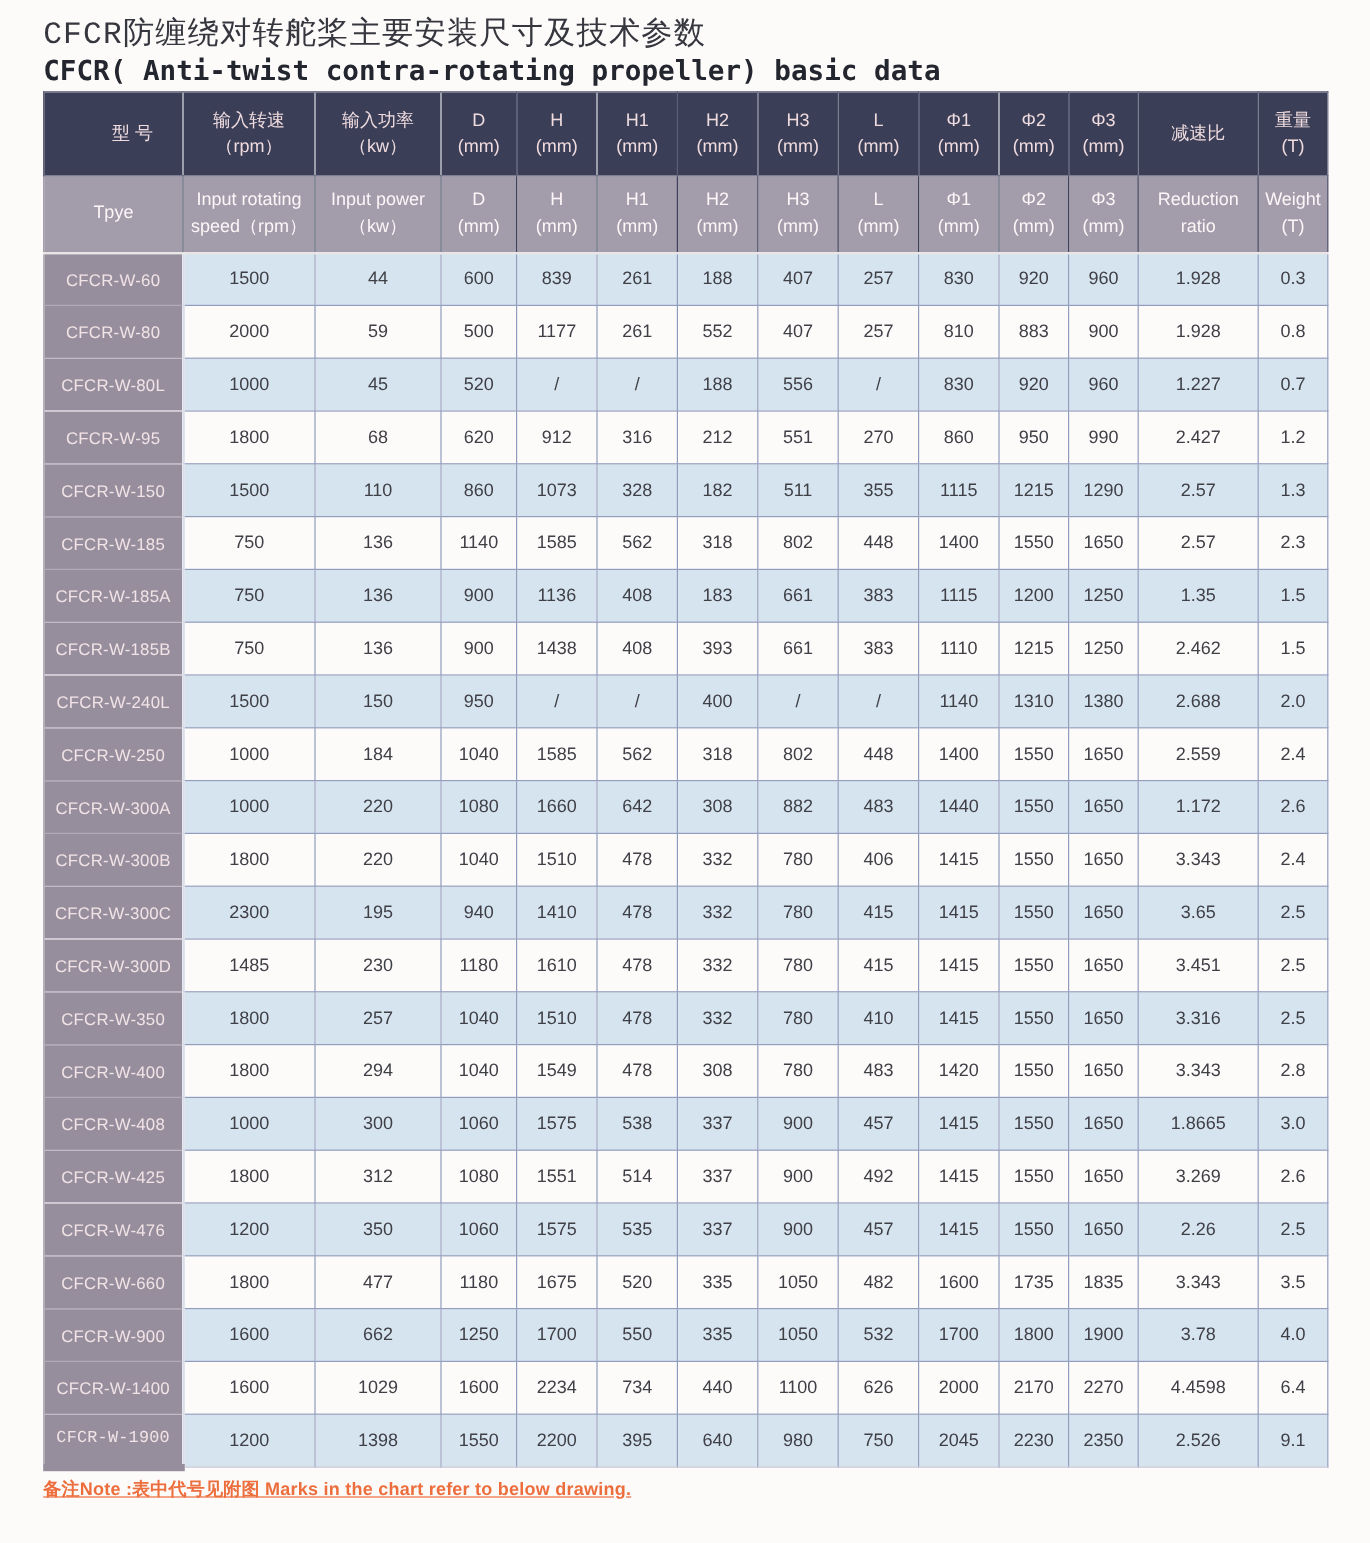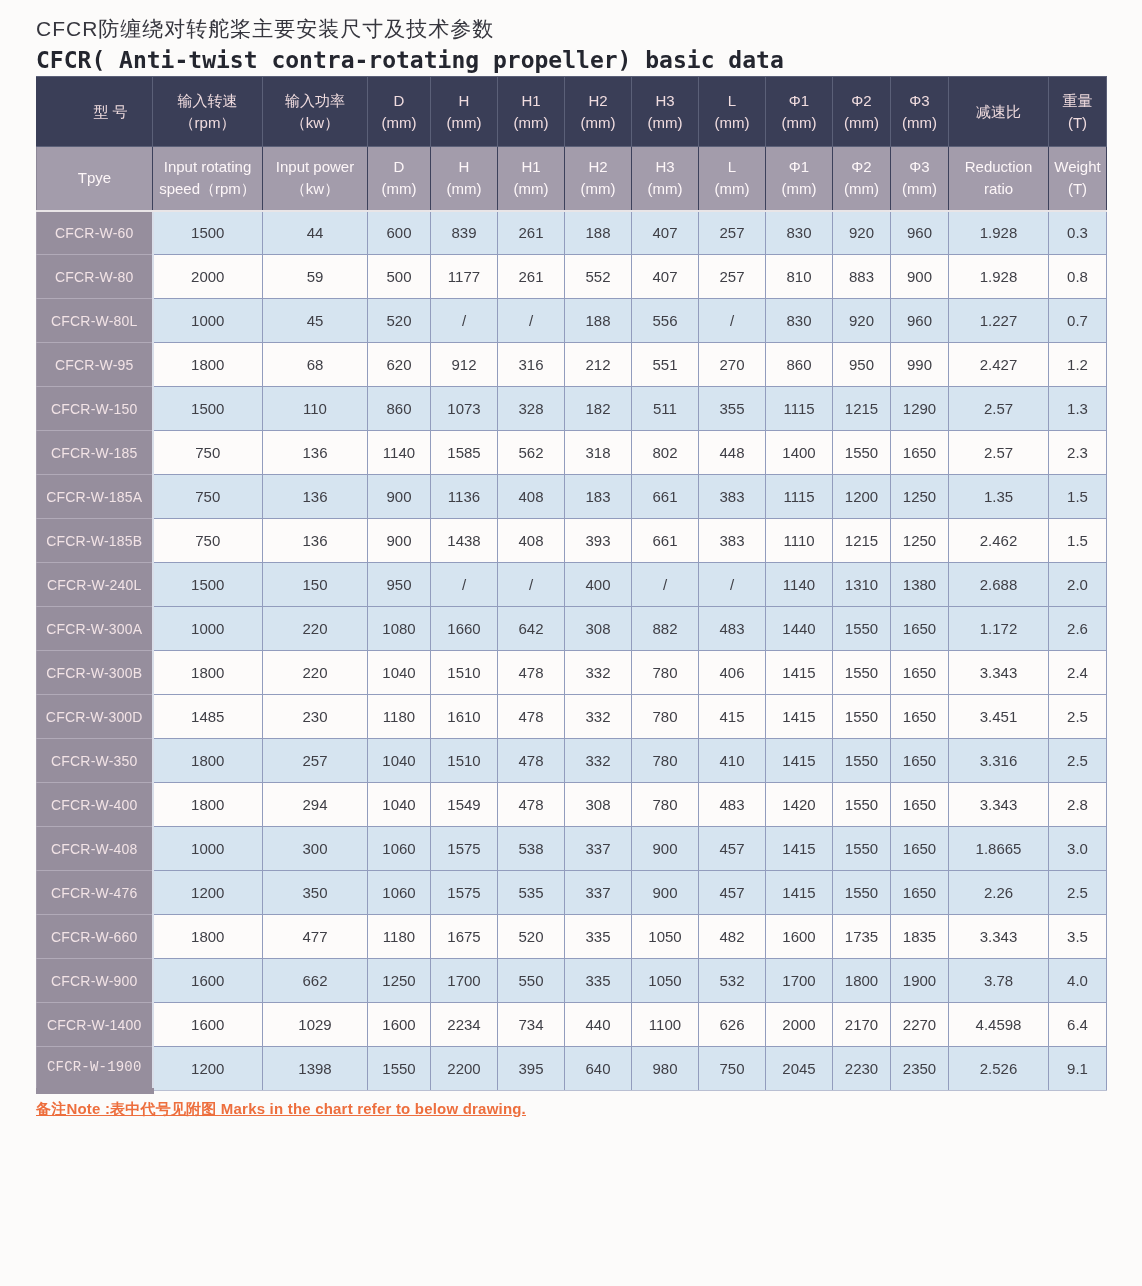--- a/index.html
+++ b/index.html
@@ -20,22 +20,22 @@
   }
   *{box-sizing:border-box;margin:0;padding:0;}
   html,body{width:1142px;}
   body{
     background:var(--page-bg);
     font-family:"Liberation Sans", sans-serif;
     color:var(--cell-text);
   }
   .page{width:1142px;height:1286px;padding:14px 0 0 36px;position:relative;}
   .title-zh{
-    font-family:Liberation Sans, sans-serif;
-    font-weight:400;font-size:21px;line-height:30px;
+    font-family:Liberation Mono, monospace;
+    font-weight:400;font-size:26px;line-height:30px;
     color:var(--title-zh);letter-spacing:1px;
   }
   .title-en{
     font-family:"DejaVu Sans Mono", monospace;
     font-weight:700;font-size:23px;line-height:32px;
     color:var(--title-en);letter-spacing:0px;
   }
   table.spec{
     width:1070px;table-layout:fixed;border-collapse:collapse;
     font-size:15px;
@@ -359,20 +359,36 @@
           <td>/</td>
           <td>400</td>
           <td>/</td>
           <td>/</td>
           <td>1140</td>
           <td>1310</td>
           <td>1380</td>
           <td>2.688</td>
           <td>2.0</td>
         </tr>
+        <tr class="row-white">
+          <th>CFCR-W-250</th>
+          <td>1000</td>
+          <td>184</td>
+          <td>1040</td>
+          <td>1585</td>
+          <td>562</td>
+          <td>318</td>
+          <td>802</td>
+          <td>448</td>
+          <td>1400</td>
+          <td>1550</td>
+          <td>1650</td>
+          <td>2.559</td>
+          <td>2.4</td>
+        </tr>
         <tr class="row-blue">
           <th>CFCR-W-300A</th>
           <td>1000</td>
           <td>220</td>
           <td>1080</td>
           <td>1660</td>
           <td>642</td>
           <td>308</td>
           <td>882</td>
           <td>483</td>
@@ -391,20 +407,36 @@
           <td>478</td>
           <td>332</td>
           <td>780</td>
           <td>406</td>
           <td>1415</td>
           <td>1550</td>
           <td>1650</td>
           <td>3.343</td>
           <td>2.4</td>
         </tr>
+        <tr class="row-blue">
+          <th>CFCR-W-300C</th>
+          <td>2300</td>
+          <td>195</td>
+          <td>940</td>
+          <td>1410</td>
+          <td>478</td>
+          <td>332</td>
+          <td>780</td>
+          <td>415</td>
+          <td>1415</td>
+          <td>1550</td>
+          <td>1650</td>
+          <td>3.65</td>
+          <td>2.5</td>
+        </tr>
         <tr class="row-white">
           <th>CFCR-W-300D</th>
           <td>1485</td>
           <td>230</td>
           <td>1180</td>
           <td>1610</td>
           <td>478</td>
           <td>332</td>
           <td>780</td>
           <td>415</td>
@@ -454,20 +486,36 @@
           <td>1575</td>
           <td>538</td>
           <td>337</td>
           <td>900</td>
           <td>457</td>
           <td>1415</td>
           <td>1550</td>
           <td>1650</td>
           <td>1.8665</td>
           <td>3.0</td>
+        </tr>
+        <tr class="row-white">
+          <th>CFCR-W-425</th>
+          <td>1800</td>
+          <td>312</td>
+          <td>1080</td>
+          <td>1551</td>
+          <td>514</td>
+          <td>337</td>
+          <td>900</td>
+          <td>492</td>
+          <td>1415</td>
+          <td>1550</td>
+          <td>1650</td>
+          <td>3.269</td>
+          <td>2.6</td>
         </tr>
         <tr class="row-blue">
           <th>CFCR-W-476</th>
           <td>1200</td>
           <td>350</td>
           <td>1060</td>
           <td>1575</td>
           <td>535</td>
           <td>337</td>
           <td>900</td>

